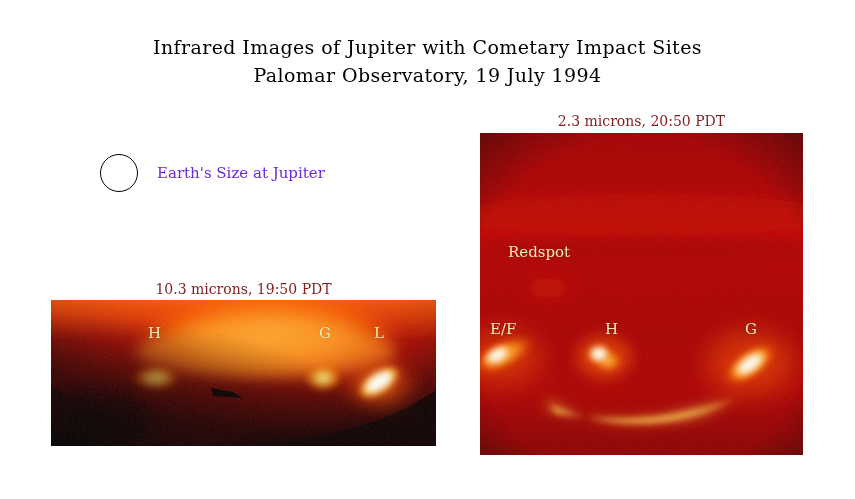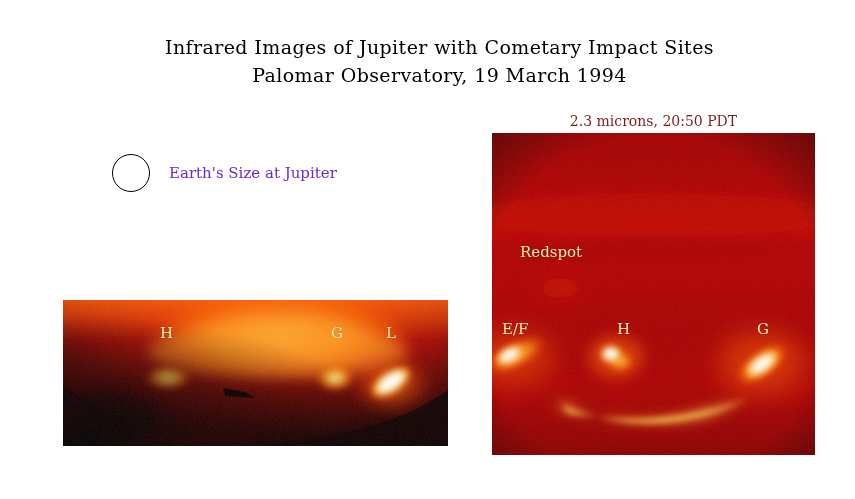--- a/index.html
+++ b/index.html
@@ -3,21 +3,21 @@
 <meta charset="utf-8">
 <style>
   html,body{margin:0;padding:0;}
   body{
     width:855px;height:499px;
     background:#ffffff;
     font-family:"DejaVu Serif","Liberation Serif",serif;
     overflow:hidden;
     position:relative;
   }
-  .page{position:absolute;left:12px;top:0;width:776px;height:499px;}
+  .page{position:absolute;left:0;top:0;width:776px;height:499px;}
 
   .title-block{
     position:absolute;left:0;top:33px;width:855px;
     text-align:center;color:#000;
   }
   .title-line{
     font-size:19px;line-height:28px;letter-spacing:0.4px;
     font-family:"DejaVu Serif","Liberation Serif",serif;
   }
 
@@ -54,26 +54,27 @@
     text-shadow:0 0 1px rgba(0,0,0,0.35);
   }
 </style>
 </head>
 <body>
 
 <div class="page">
 
   <div class="title-block">
     <div class="title-line">Infrared Images of Jupiter with Cometary Impact Sites</div>
-    <div class="title-line">Palomar Observatory, 19 March 1994</div>
+    <div class="title-line">Palomar Observatory, 19 July 1994</div>
   </div>
 
   <div class="legend-circle"></div>
   <div class="legend-label">Earth's Size at Jupiter</div>
 
+  <div class="caption" id="caption-left">10.3 microns, 19:50 PDT</div>
 
   <div class="panel" id="panel-left">
     <svg viewBox="0 0 385 146" preserveAspectRatio="none">
       <defs>
         <radialGradient id="L_disk" cx="52%" cy="18%" r="82%">
           <stop offset="0%" stop-color="#ff8c10"></stop>
           <stop offset="26%" stop-color="#ff5c00"></stop>
           <stop offset="50%" stop-color="#e52600"></stop>
           <stop offset="70%" stop-color="#a50a00"></stop>
           <stop offset="86%" stop-color="#5a0400"></stop>

